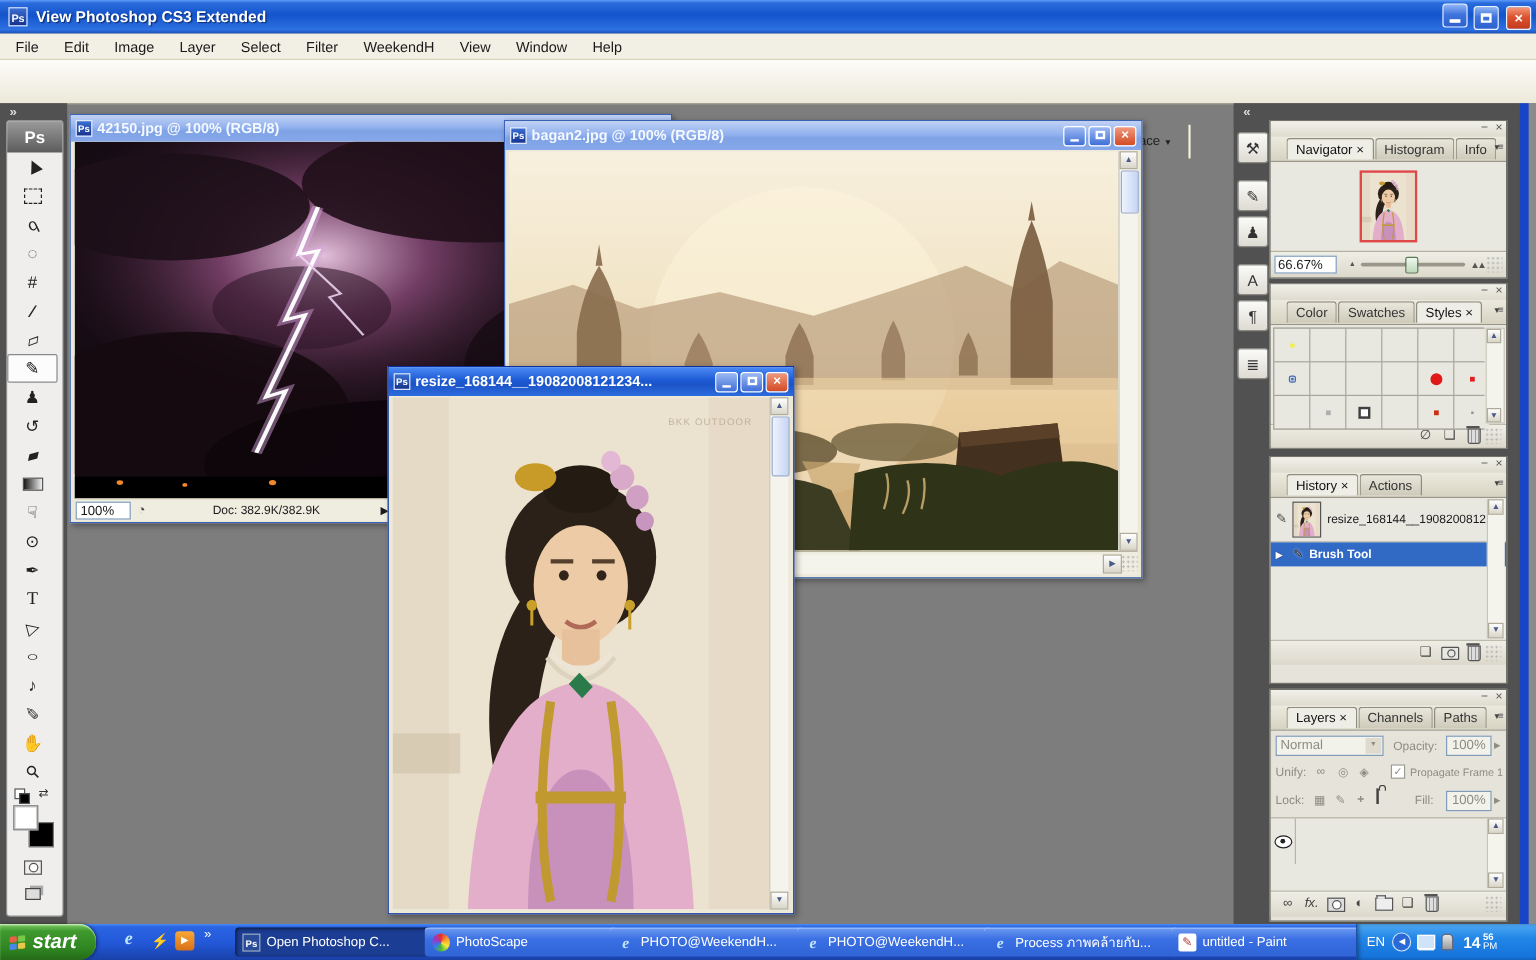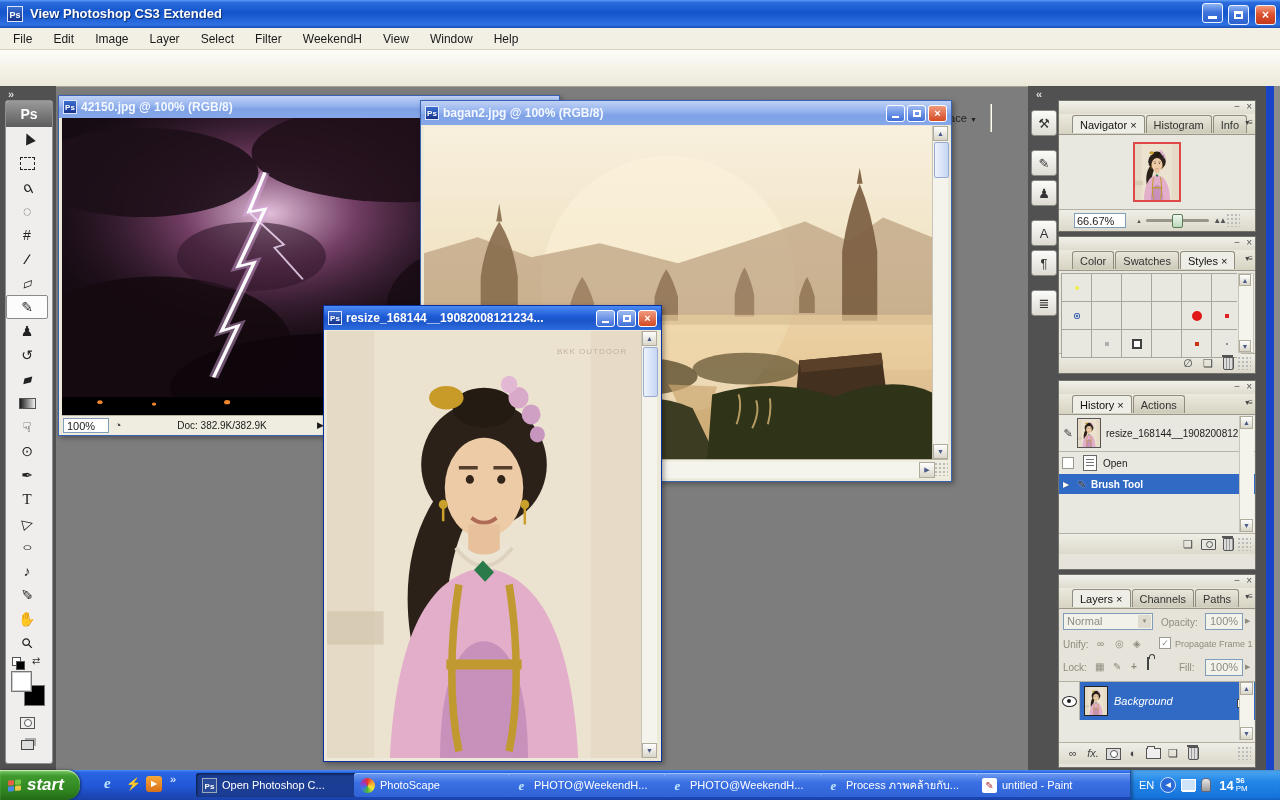--- a/index.html
+++ b/index.html
@@ -428,21 +428,21 @@
     <span class="tab on">Navigator ×</span><span class="tab">Histogram</span><span class="tab">Info</span>
     <span class="flyout">▾≡</span>
   </div>
   <div class="pbody" style="height:74px;display:flex;align-items:center;justify-content:center">
     <span style="border:2px solid #e04848;display:inline-block;line-height:0">
       <svg width="44" height="56" viewBox="0 0 100 128" preserveAspectRatio="none">
             <use href="#portrait"></use>
           </svg>
     </span>
   </div>
-  <div class="pfoot" style="height:21px;padding:0 15px">
+  <div class="pfoot" style="height:21px;padding:0 3px">
     <span class="field" style="width:52px;height:15px;line-height:14px;padding-left:2px">66.67%</span>
     <span style="font-size:6px;color:#555;margin:0 4px 0 10px">▲</span>
     <span style="flex:1;height:3px;background:#9a978a;position:relative;border-radius:2px">
       <span style="position:absolute;left:42%;top:-5px;width:9px;height:12px;background:linear-gradient(#f0f8ee,#bcd8b8);border:1px solid #5a7a58;border-radius:2px"></span>
     </span>
     <span style="font-size:8px;color:#555;margin:0 2px 0 4px;letter-spacing:-2px">▲▲</span>
     <span class="grip"></span>
   </div>
 </div>
 
@@ -530,25 +530,20 @@
     <span class="tab on">History ×</span><span class="tab">Actions</span>
     <span class="flyout">▾≡</span>
   </div>
   <div class="pbody" style="height:118px;position:relative;font-size:10px">
     <div style="display:flex;align-items:center;height:36px;border-bottom:1px solid #b8b5a8">
       <span class="pico" style="width:18px">✎</span>
       <span style="border:1px solid #555;line-height:0;margin-right:5px"><svg width="22" height="28" viewBox="0 0 100 128" preserveAspectRatio="none">
               <use href="#portrait"></use>
             </svg></span>
       <span style="white-space:nowrap;overflow:hidden">resize_168144__19082008121...</span>
-    </div>
-    <div style="display:flex;align-items:center;height:22px">
-      <span class="cbox" style="margin:0 3px"></span>
-      <span class="cardico" style="margin:0 6px"></span>
-      <span>Open</span>
     </div>
     <div class="selrow" style="display:flex;align-items:center;height:20px">
       <span style="width:14px;text-align:center;color:#fff;font-size:8px;text-shadow:0 0 1px #000">▶</span>
       <span style="width:18px;text-align:center;color:#1a1a1a;text-shadow:0 0 2px #fff">✎</span>
       <span style="font-weight:bold">Brush Tool</span>
     </div>
     <div class="abs" style="right:1px;top:1px;width:14px;height:116px;background:#f4f3ec;border-left:1px solid #c8c5b8">
       <span class="sbtn" style="width:13px;height:13px">▲</span>
       <span class="sbtn abs" style="left:0;bottom:0;width:13px;height:13px">▼</span>
     </div>
@@ -592,27 +587,20 @@
     <span class="abs" style="left:88px;top:49px"><i class="lockico" style="background:#b8b5a8"></i></span>
     <span class="abs gray" style="left:120px;top:53px">Fill:</span>
     <span class="abs field" style="left:146px;top:50px;width:38px;height:17px;line-height:15px;text-align:center;color:#8e8c80;background:#f2f1ea">100%</span>
     <span class="abs gray" style="left:186px;top:54px;font-size:7px">▶</span>
   </div>
   <div class="pbody" style="height:60px;position:relative;border-top:1px solid #b4b1a2">
     <div style="display:flex;height:38px">
       <span style="width:20px;border-right:1px solid #b8b5a8;display:flex;align-items:center;justify-content:center">
             <i class="eyeico"></i>
           </span>
-      <span class="selrow" style="flex:1;display:flex;align-items:center">
-        <span style="border:1px solid #222;line-height:0;margin:0 6px 0 4px"><svg width="22" height="28" viewBox="0 0 100 128" preserveAspectRatio="none">
-                <use href="#portrait"></use>
-              </svg></span>
-        <span style="font-style:italic;flex:1">Background</span>
-        <i class="lockico" style="margin-right:8px;background:#fff"></i>
-      </span>
     </div>
     <div class="abs" style="right:1px;top:0;width:14px;height:58px;background:#f4f3ec;border-left:1px solid #c8c5b8">
       <span class="sbtn" style="width:13px;height:13px">▲</span>
       <span class="sbtn abs" style="left:0;bottom:0;width:13px;height:13px">▼</span>
     </div>
   </div>
   <div class="pfoot" style="height:21px;padding:0 4px">
     <span class="pico">∞</span>
     <span class="pico" style="font-style:italic">fx.</span>
     <span class="pico" style="display:inline-flex;align-items:center;justify-content:center">

